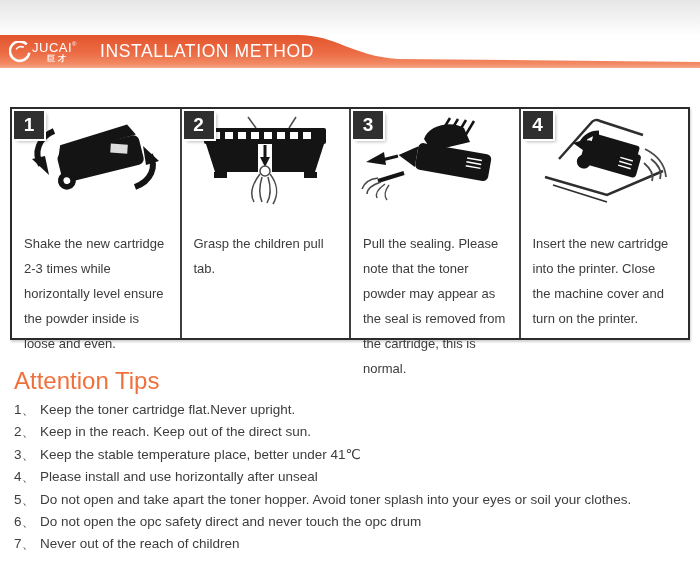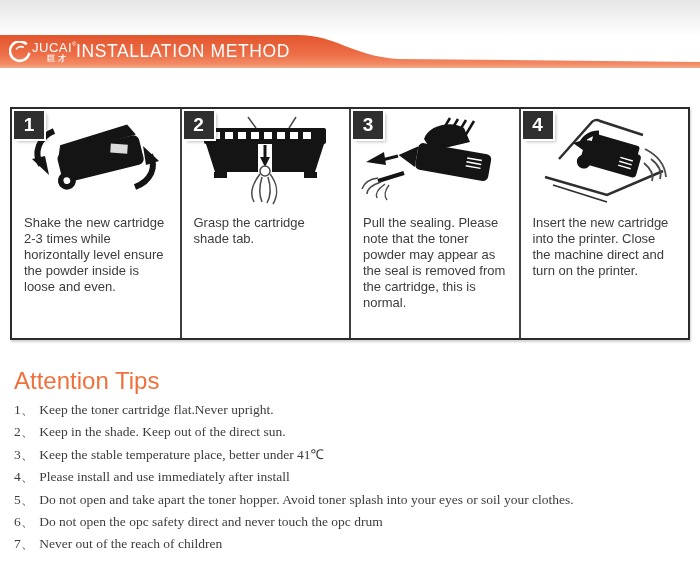--- a/index.html
+++ b/index.html
@@ -6,45 +6,45 @@
   body{font-family:"Liberation Sans","DejaVu Sans",sans-serif;background:#fff;}
   .canvas{position:relative;width:700px;height:580px;background:#ffffff;overflow:hidden;}
 
   
   .top-gradient{position:absolute;left:0;top:0;width:700px;height:36px;
     background:linear-gradient(180deg,#e6e6e6 0%,#f5f5f5 60%,#ffffff 100%);}
 
   
   .banner{position:absolute;left:0;top:35px;width:700px;height:34px;}
   .banner svg.banner-shape{position:absolute;left:0;top:0;width:700px;height:34px;display:block;}
-  .banner-title{position:absolute;left:76px;top:0;height:46px;line-height:33px;
+  .banner-title{position:absolute;left:100px;top:0;height:46px;line-height:33px;
     color:#ffffff;font-size:17.5px;letter-spacing:.6px;font-weight:normal;}
   .logo{position:absolute;left:9px;top:4px;display:flex;align-items:flex-start;color:#fff;}
   .logo-swirl{margin-top:2px;}
   .logo-text{margin-left:1px;line-height:1;}
   .logo-brand{font-size:13px;font-weight:normal;letter-spacing:.5px;}
   .logo-reg{font-size:6px;vertical-align:super;}
   .logo-cn{font-size:8px;font-weight:bold;letter-spacing:3px;margin:0 0 16px 15px;}
 
   
   .steps-box{position:absolute;left:10px;top:107px;width:676px;height:229px;
     border:2px solid #2b2b2b;background:#fff;display:flex;box-shadow:1px 2px 2px rgba(0,0,0,.18);}
   .step{flex:1 1 0;position:relative;min-width:0;}
   .step + .step{border-left:2px solid #3f3f3f;}
   .step-num{position:absolute;top:2px;left:2px;width:30px;height:28px;background:#2f2f2f;
     color:#fff;font-size:19px;font-weight:bold;display:flex;align-items:center;justify-content:center;
     box-shadow:2px 2px 0 #ffffff,3px 3px 3px rgba(0,0,0,.25);}
   .step-illus{height:96px;margin-top:4px;display:flex;align-items:center;justify-content:center;}
   .step-illus svg{display:block;}
-  .step-text{padding:6px 12px 0 12px;font-size:13px;line-height:16px;color:#3c3c3c;}
+  .step-text{padding:6px 12px 0 12px;font-size:13px;line-height:25px;color:#3c3c3c;margin-top:16px;}
 
   
   .attention-title{position:absolute;left:14px;top:367px;margin:0;font-size:24px;
     font-weight:normal;color:#f0703c;}
-  .tips{position:absolute;left:14px;top:399px;right:8px;margin:0;padding:0;list-style:none;font-family:Liberation Serif, serif;}
+  .tips{position:absolute;left:14px;top:399px;right:8px;margin:0;padding:0;list-style:none;}
   .tips li{font-size:13.5px;line-height:22.4px;color:#3d3d3d;white-space:nowrap;}
   .tip-num{margin-right:5px;}
 </style>
 </head>
 <body>
 
 <div class="canvas">
 
   <div class="top-gradient"></div>
 
@@ -124,21 +124,21 @@
           <polygon points="70,42 80,42 75,52" fill="#141414"></polygon>
           <g fill="none" stroke="#4a4a4a" stroke-width="1.5">
             <circle cx="75" cy="56" r="5"></circle>
             <path d="M70 59 C63 68 59 78 64 87"></path>
             <path d="M80 59 C87 68 89 79 83 89"></path>
             <path d="M72 62 C69 72 69 80 72 87"></path>
             <path d="M78 62 C81 72 81 81 77 88"></path>
           </g>
         </svg>
       </div>
-      <div class="step-text">Grasp the cartridge shade tab.</div>
+      <div class="step-text">Grasp the children pull tab.</div>
     </div>
 
     <div class="step">
       <div class="step-num">3</div>
       <div class="step-illus">
         <svg width="150" height="92" viewBox="0 0 150 92">
           <g stroke="#141414" stroke-width="2.5">
             <line x1="90" y1="3" x2="81" y2="18"></line>
             <line x1="98" y1="4" x2="89" y2="19"></line>
             <line x1="106" y1="5" x2="97" y2="20"></line>
@@ -187,35 +187,35 @@
           </g>
           <path d="M70 18 C60 18 53 24 52 31" fill="none" stroke="#141414" stroke-width="5"></path>
           <polygon points="44,28 58,38 58,24" fill="#141414"></polygon>
           <g fill="none" stroke="#4a4a4a" stroke-width="1.8">
             <path d="M116 34 C128 40 136 50 137 62"></path>
             <path d="M122 44 C130 50 133 57 131 64"></path>
             <path d="M115 48 C122 54 125 60 123 66"></path>
           </g>
         </svg>
       </div>
-      <div class="step-text">Insert the new cartridge into the printer. Close the machine direct and turn on the printer.</div>
+      <div class="step-text">Insert the new cartridge into the printer. Close the machine cover and turn on the printer.</div>
     </div>
 
   </div>
 
   <h2 class="attention-title">Attention Tips</h2>
   <ul class="tips">
     <li>
       <span class="tip-num">1、</span><span>Keep the toner cartridge flat.Never upright.</span></li>
     <li>
-      <span class="tip-num">2、</span><span>Keep in the shade. Keep out of the direct sun.</span></li>
+      <span class="tip-num">2、</span><span>Keep in the reach. Keep out of the direct sun.</span></li>
     <li>
       <span class="tip-num">3、</span><span>Keep the stable temperature place, better under 41℃</span></li>
     <li>
-      <span class="tip-num">4、</span><span>Please install and use immediately after install</span></li>
+      <span class="tip-num">4、</span><span>Please install and use horizontally after unseal</span></li>
     <li>
       <span class="tip-num">5、</span><span>Do not open and take apart the toner hopper. Avoid toner splash into your eyes or soil your clothes.</span></li>
     <li>
       <span class="tip-num">6、</span><span>Do not open the opc safety direct and never touch the opc drum</span></li>
     <li>
       <span class="tip-num">7、</span><span>Never out of the reach of children</span></li>
   </ul>
 
 </div>
 

